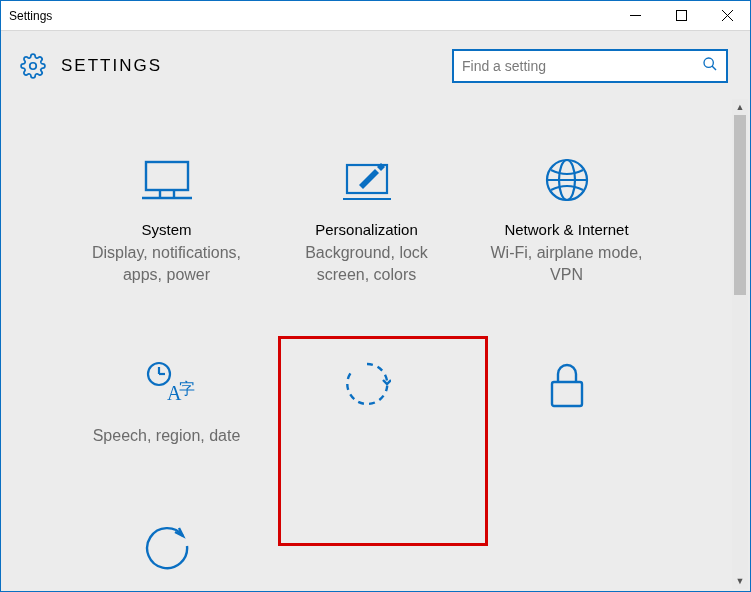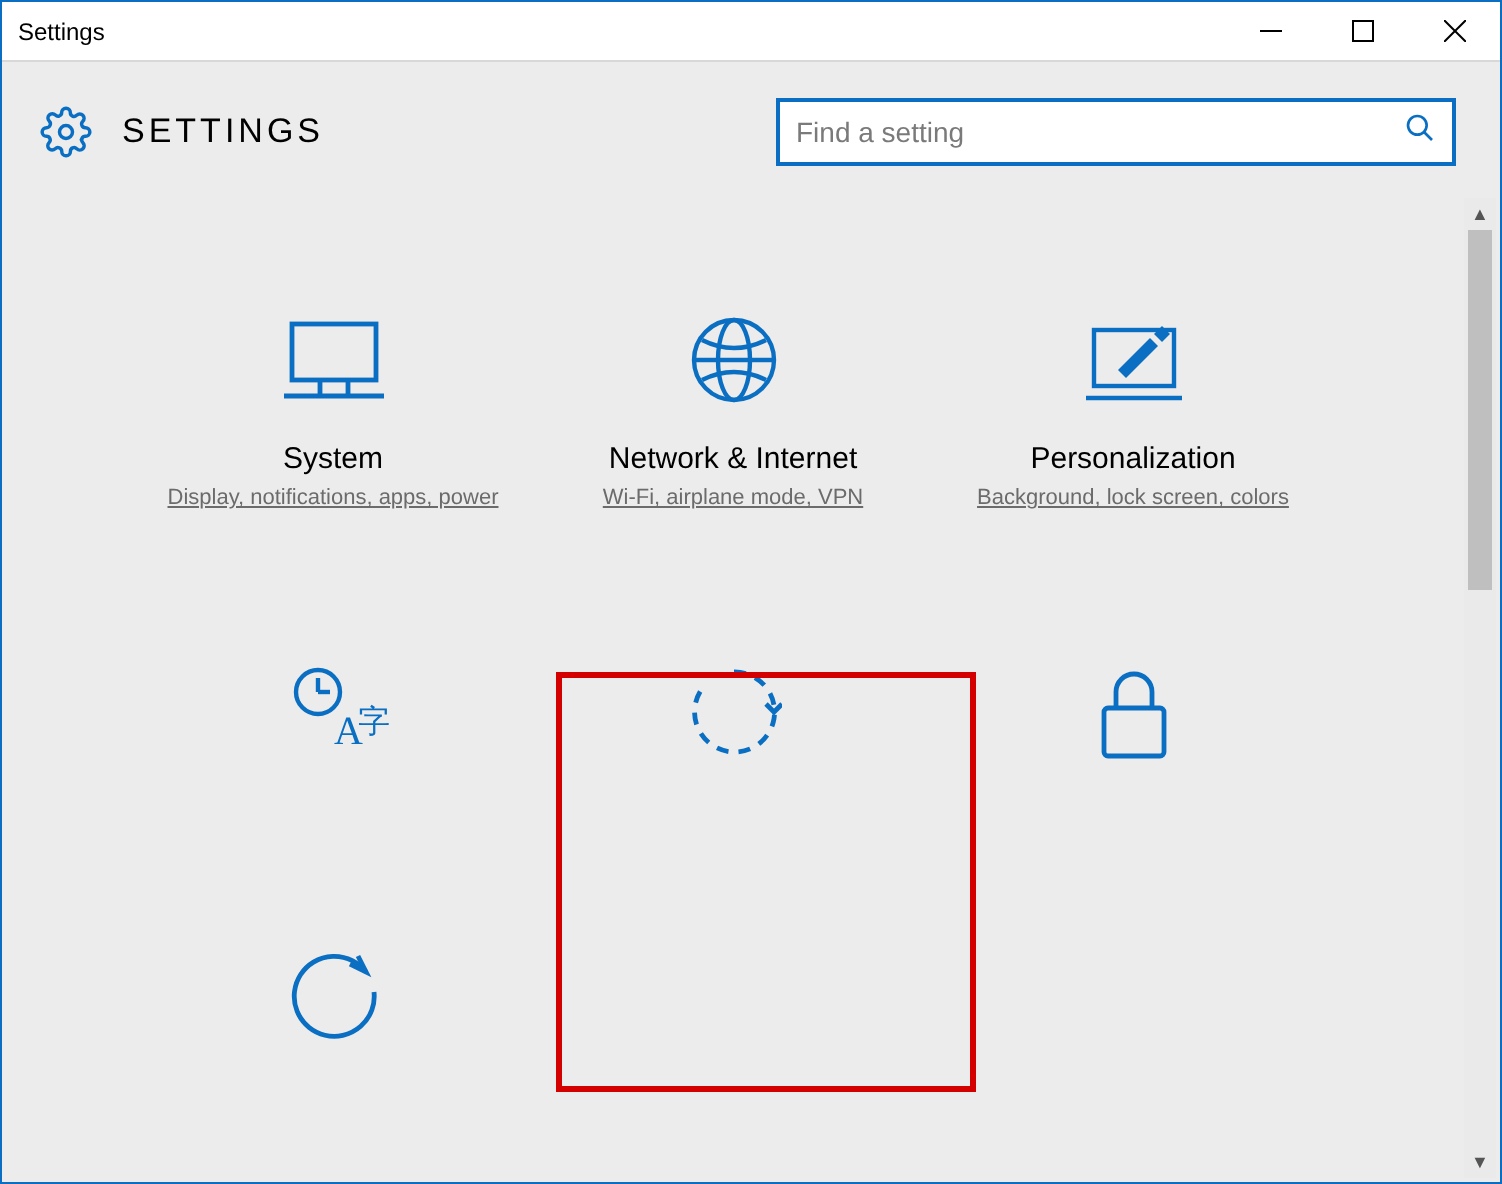--- a/index.html
+++ b/index.html
@@ -51,21 +51,21 @@
     margin-right: 14px;
   }
   .settings-heading {
     font-size: 17px;
     letter-spacing: 2px;
     font-weight: 400;
     color: #000;
     flex: 1;
   }
   .search-wrap {
-    width: 340px;
+    width: 276px;
     height: 34px;
     border: 2px solid #0a6fc2;
     background: #fff;
     display: flex;
     align-items: center;
     padding: 0 8px;
     margin-right: 4px;
   }
   .search-input {
     flex: 1;
@@ -103,24 +103,23 @@
     display:flex;align-items:center;justify-content:center;
     color: #0a6fc2;
     margin-bottom: 14px;
   }
   .tile-title {
     font-size: 15px;
     color: #000;
     margin-bottom: 4px;
   }
   .tile-desc {
-    font-size: 11px;
+    font-size: 16px;
     color: #6b6b6b;
     line-height: 1.35;
-    text-decoration: underline;
   }
   .highlight-box {
     position: absolute;
     border: 3px solid #d40000;
     pointer-events: none;
     left: 277px;
     top: 305px;
     width: 210px;
     height: 210px;
   }
@@ -204,56 +203,57 @@
               <line x1="34" y1="32" x2="34" y2="40"></line>
           </svg>
         </div>
         <div class="tile-title">System</div>
         <div class="tile-desc">Display, notifications, apps, power</div>
       </div>
 
 
       <div class="tile">
         <div class="tile-icon">
+          <svg width="52" height="46" viewBox="0 0 52 46" fill="none" stroke="#0a6fc2" stroke-width="2.2">
+            <rect x="6" y="8" width="40" height="28"></rect>
+              <line x1="2" y1="42" x2="50" y2="42"></line>
+            <path d="M18 28 L34 12 L38 16 L22 32 Z" fill="#0a6fc2" stroke="none"></path>
+            <path d="M36 10 L40 6 L44 10 L40 14" fill="#0a6fc2" stroke="none"></path>
+          </svg>
+        </div>
+        <div class="tile-title">Personalization</div>
+        <div class="tile-desc">Background, lock screen, colors</div>
+      </div>
+
+      <div class="tile">
+        <div class="tile-icon">
           <svg width="48" height="48" viewBox="0 0 48 48" fill="none" stroke="#0a6fc2" stroke-width="2.2">
             <circle cx="24" cy="24" r="20"></circle>
             <ellipse cx="24" cy="24" rx="8" ry="20"></ellipse>
             <line x1="4" y1="24" x2="44" y2="24"></line>
             <path d="M8 14 Q24 22 40 14"></path>
             <path d="M8 34 Q24 26 40 34"></path>
           </svg>
         </div>
         <div class="tile-title">Network &amp; Internet</div>
         <div class="tile-desc">Wi-Fi, airplane mode, VPN</div>
       </div>
 
-      <div class="tile">
-        <div class="tile-icon">
-          <svg width="52" height="46" viewBox="0 0 52 46" fill="none" stroke="#0a6fc2" stroke-width="2.2">
-            <rect x="6" y="8" width="40" height="28"></rect>
-              <line x1="2" y1="42" x2="50" y2="42"></line>
-            <path d="M18 28 L34 12 L38 16 L22 32 Z" fill="#0a6fc2" stroke="none"></path>
-            <path d="M36 10 L40 6 L44 10 L40 14" fill="#0a6fc2" stroke="none"></path>
-          </svg>
-        </div>
-        <div class="tile-title">Personalization</div>
-        <div class="tile-desc">Background, lock screen, colors</div>
-      </div>
-
 
       <div class="tile">
         <div class="tile-icon">
           <svg width="56" height="48" viewBox="0 0 56 48" fill="none" stroke="#0a6fc2" stroke-width="2.2">
             <circle cx="20" cy="14" r="11"></circle>
             <line x1="20" y1="14" x2="20" y2="7"></line>
               <line x1="20" y1="14" x2="26" y2="14"></line>
             <text x="28" y="40" font-size="20" fill="#0a6fc2" stroke="none" font-family="Segoe UI">A</text>
             <text x="40" y="34" font-size="16" fill="#0a6fc2" stroke="none" font-family="Segoe UI">字</text>
           </svg>
         </div>
+        <div class="tile-desc">Speech, region, date</div>
       </div>
 
       <div class="tile row3">
         <div class="tile-icon">
           <svg width="48" height="48" viewBox="0 0 48 48" fill="none" stroke="#0a6fc2" stroke-width="2.4">
             <path d="M24 4 A20 20 0 1 1 10 10" stroke-dasharray="6 5"></path>
             <polyline points="40,20 44,24 48,20" fill="none"></polyline>
           </svg>
         </div>
       </div>

